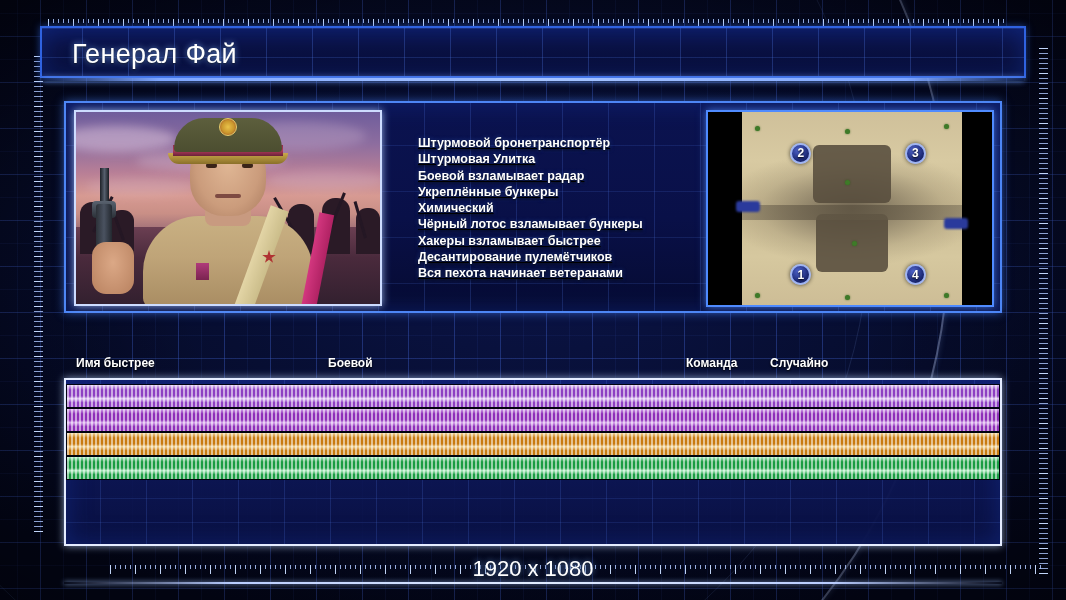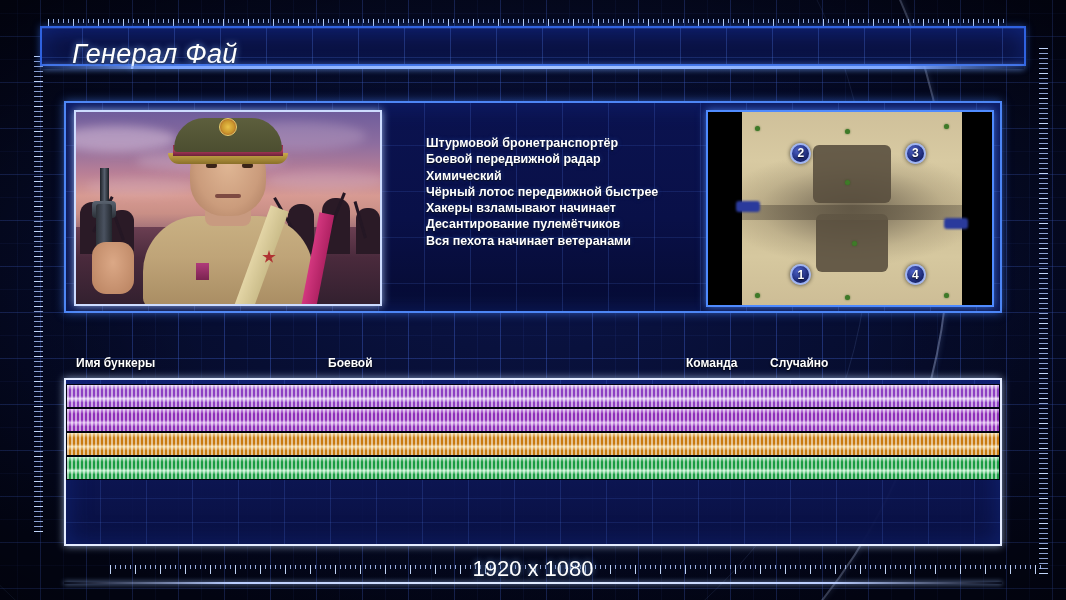--- a/index.html
+++ b/index.html
@@ -84,25 +84,24 @@
       rgba(200,220,255,0.9) 0px, rgba(200,220,255,0.9) 1px,
       transparent 1px, transparent 25px);
   }
   #ruler-top    { top:-7px;  left:8px; right:22px; }
   #ruler-bottom { bottom:-8px; left:70px; right:-18px; }
   #ruler-left   { left:-6px; top:30px; bottom:34px; }
   #ruler-right  { right:-22px; top:22px; bottom:-12px; }
 
   
   #titlebar {
-    position:absolute; left:0; top:0; width:100%; height:40px;
+    position:absolute; left:0; top:0; width:100%; height:52px;
     background:linear-gradient(180deg,#0a1452 0%, #0a1143 40%, #060b33 100%);
     border:2px solid #2f62e0;
     box-shadow:0 0 7px rgba(50,110,240,0.55), inset 0 0 26px rgba(25,60,170,0.45);
-    font-style:italic;
   }
   #titlebar .tgrid {
     position:absolute; inset:0;
     background-image:
       linear-gradient(to right, rgba(78,120,230,0.30) 1px, transparent 1px),
       linear-gradient(to bottom, rgba(78,120,230,0.22) 1px, transparent 1px);
     background-size:46px 29px; background-position:-6px 0px;
   }
   #title-text {
     position:absolute; left:30px; top:11px;
@@ -240,21 +239,21 @@
     position:absolute; left:24px; bottom:96px; width:9px; height:40px;
     background:linear-gradient(90deg,#1e2228,#555e6c,#1a1e23);
   }
   .gun-cyl {
     position:absolute; left:16px; bottom:86px; width:24px; height:17px;
     background:linear-gradient(180deg,#59626f,#2b3138); border-radius:4px;
   }
 
   
   #abilities {
-    position:absolute; left:360px; top:32px; width:310px;
+    position:absolute; left:352px; top:32px; width:310px;text-decoration:underline;
   }
   .ability {
     font-size:12.5px; font-weight:bold; color:#ffffff;
     line-height:16.3px; white-space:nowrap;
     text-shadow:0 1px 2px rgba(0,0,0,0.95), 0 0 4px rgba(60,110,220,0.5);
   }
 
   
   #minimap-frame {
     position:absolute; right:6px; top:7px; width:288px; height:197px;
@@ -434,24 +433,26 @@
       <div class="gen-badge"></div>
 
       <div class="gun-barrel"></div>
       <div class="gun-cyl"></div>
       <div class="gun-body"></div>
       <div class="gun-hand"></div>
     </div>
 
     <div id="abilities">
       <div class="ability">Штурмовой бронетранспортёр</div>
-      <div class="ability">Боевой передвижной радар</div>
+      <div class="ability">Штурмовая Улитка</div>
+      <div class="ability">Боевой взламывает радар</div>
+      <div class="ability">Укреплённые бункеры</div>
       <div class="ability">Химический</div>
-      <div class="ability">Чёрный лотос передвижной быстрее</div>
-      <div class="ability">Хакеры взламывают начинает</div>
+      <div class="ability">Чёрный лотос взламывает бункеры</div>
+      <div class="ability">Хакеры взламывает быстрее</div>
       <div class="ability">Десантирование пулемётчиков</div>
       <div class="ability">Вся пехота начинает ветеранами</div>
     </div>
 
     <div id="minimap-frame">
       <div id="minimap">
         <div class="mm-center" style="top:17%;width:78px;height:30%;"></div>
         <div class="mm-center" style="top:53%;width:72px;height:30%;"></div>
         <div class="mm-river"></div>
         <div class="mm-water" style="left:-6px;top:46%;"></div>
@@ -467,21 +468,21 @@
         <div class="mm-start" style="left:22%;top:16%;">2</div>
         <div class="mm-start" style="left:74%;top:16%;">3</div>
         <div class="mm-start" style="left:22%;top:79%;">1</div>
         <div class="mm-start" style="left:74%;top:79%;">4</div>
       </div>
     </div>
   </div>
 
   <div id="list-panel">
     <div id="list-headers">
-      <div class="col-h" id="h-name">Имя бункеры</div>
+      <div class="col-h" id="h-name">Имя быстрее</div>
       <div class="col-h" id="h-army">Боевой</div>
       <div class="col-h" id="h-team">Команда</div>
       <div class="col-h" id="h-prog">Случайно</div>
     </div>
 
     <div id="list-box">
       <div class="lgrid"></div>
 
       <div class="row" id="row0" style="top:4px;">
         <div class="cell c-name" style="color: rgb(176, 123, 232);">2vs2go</div>

